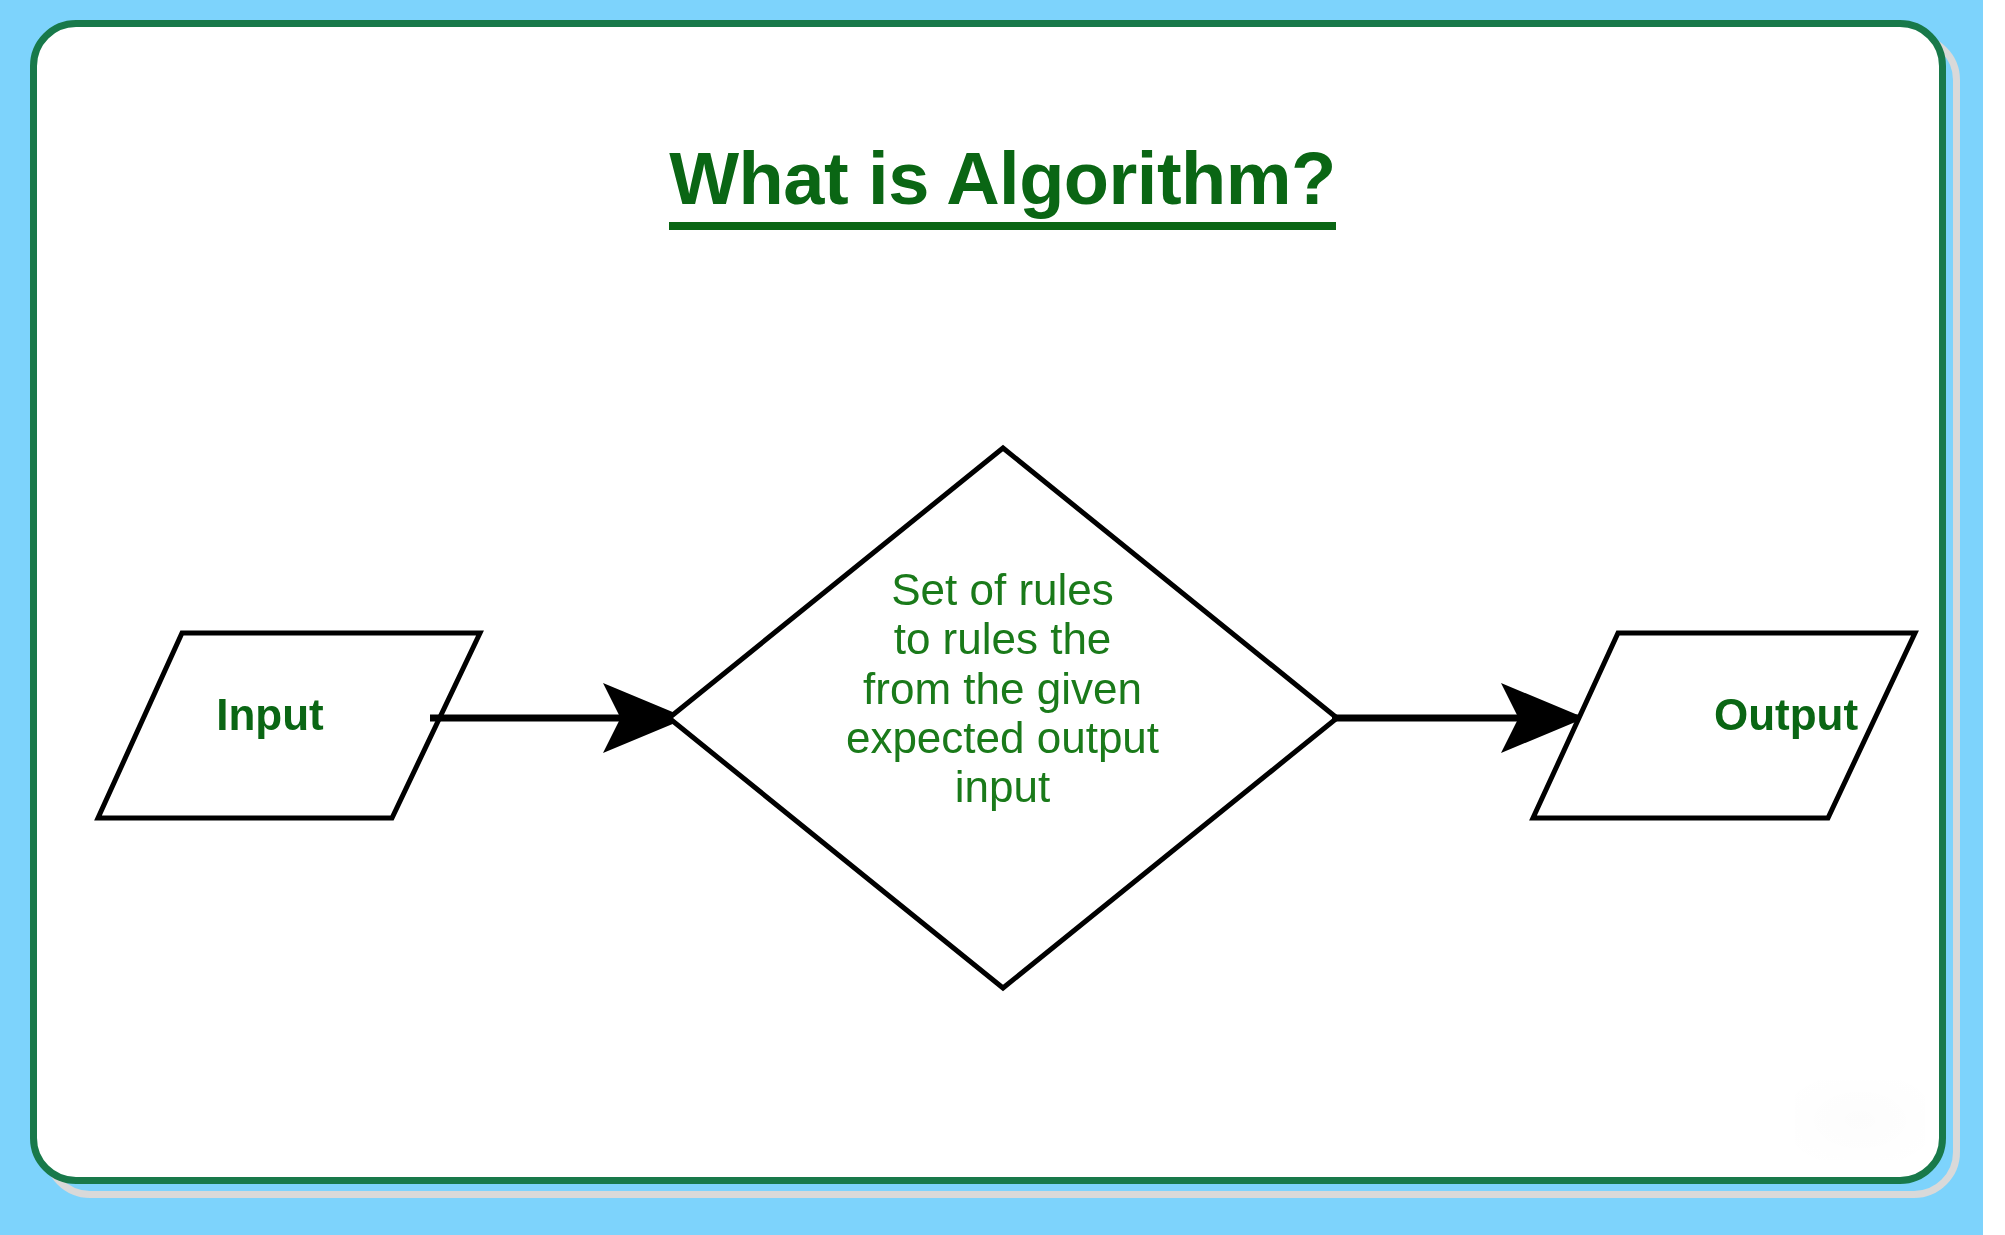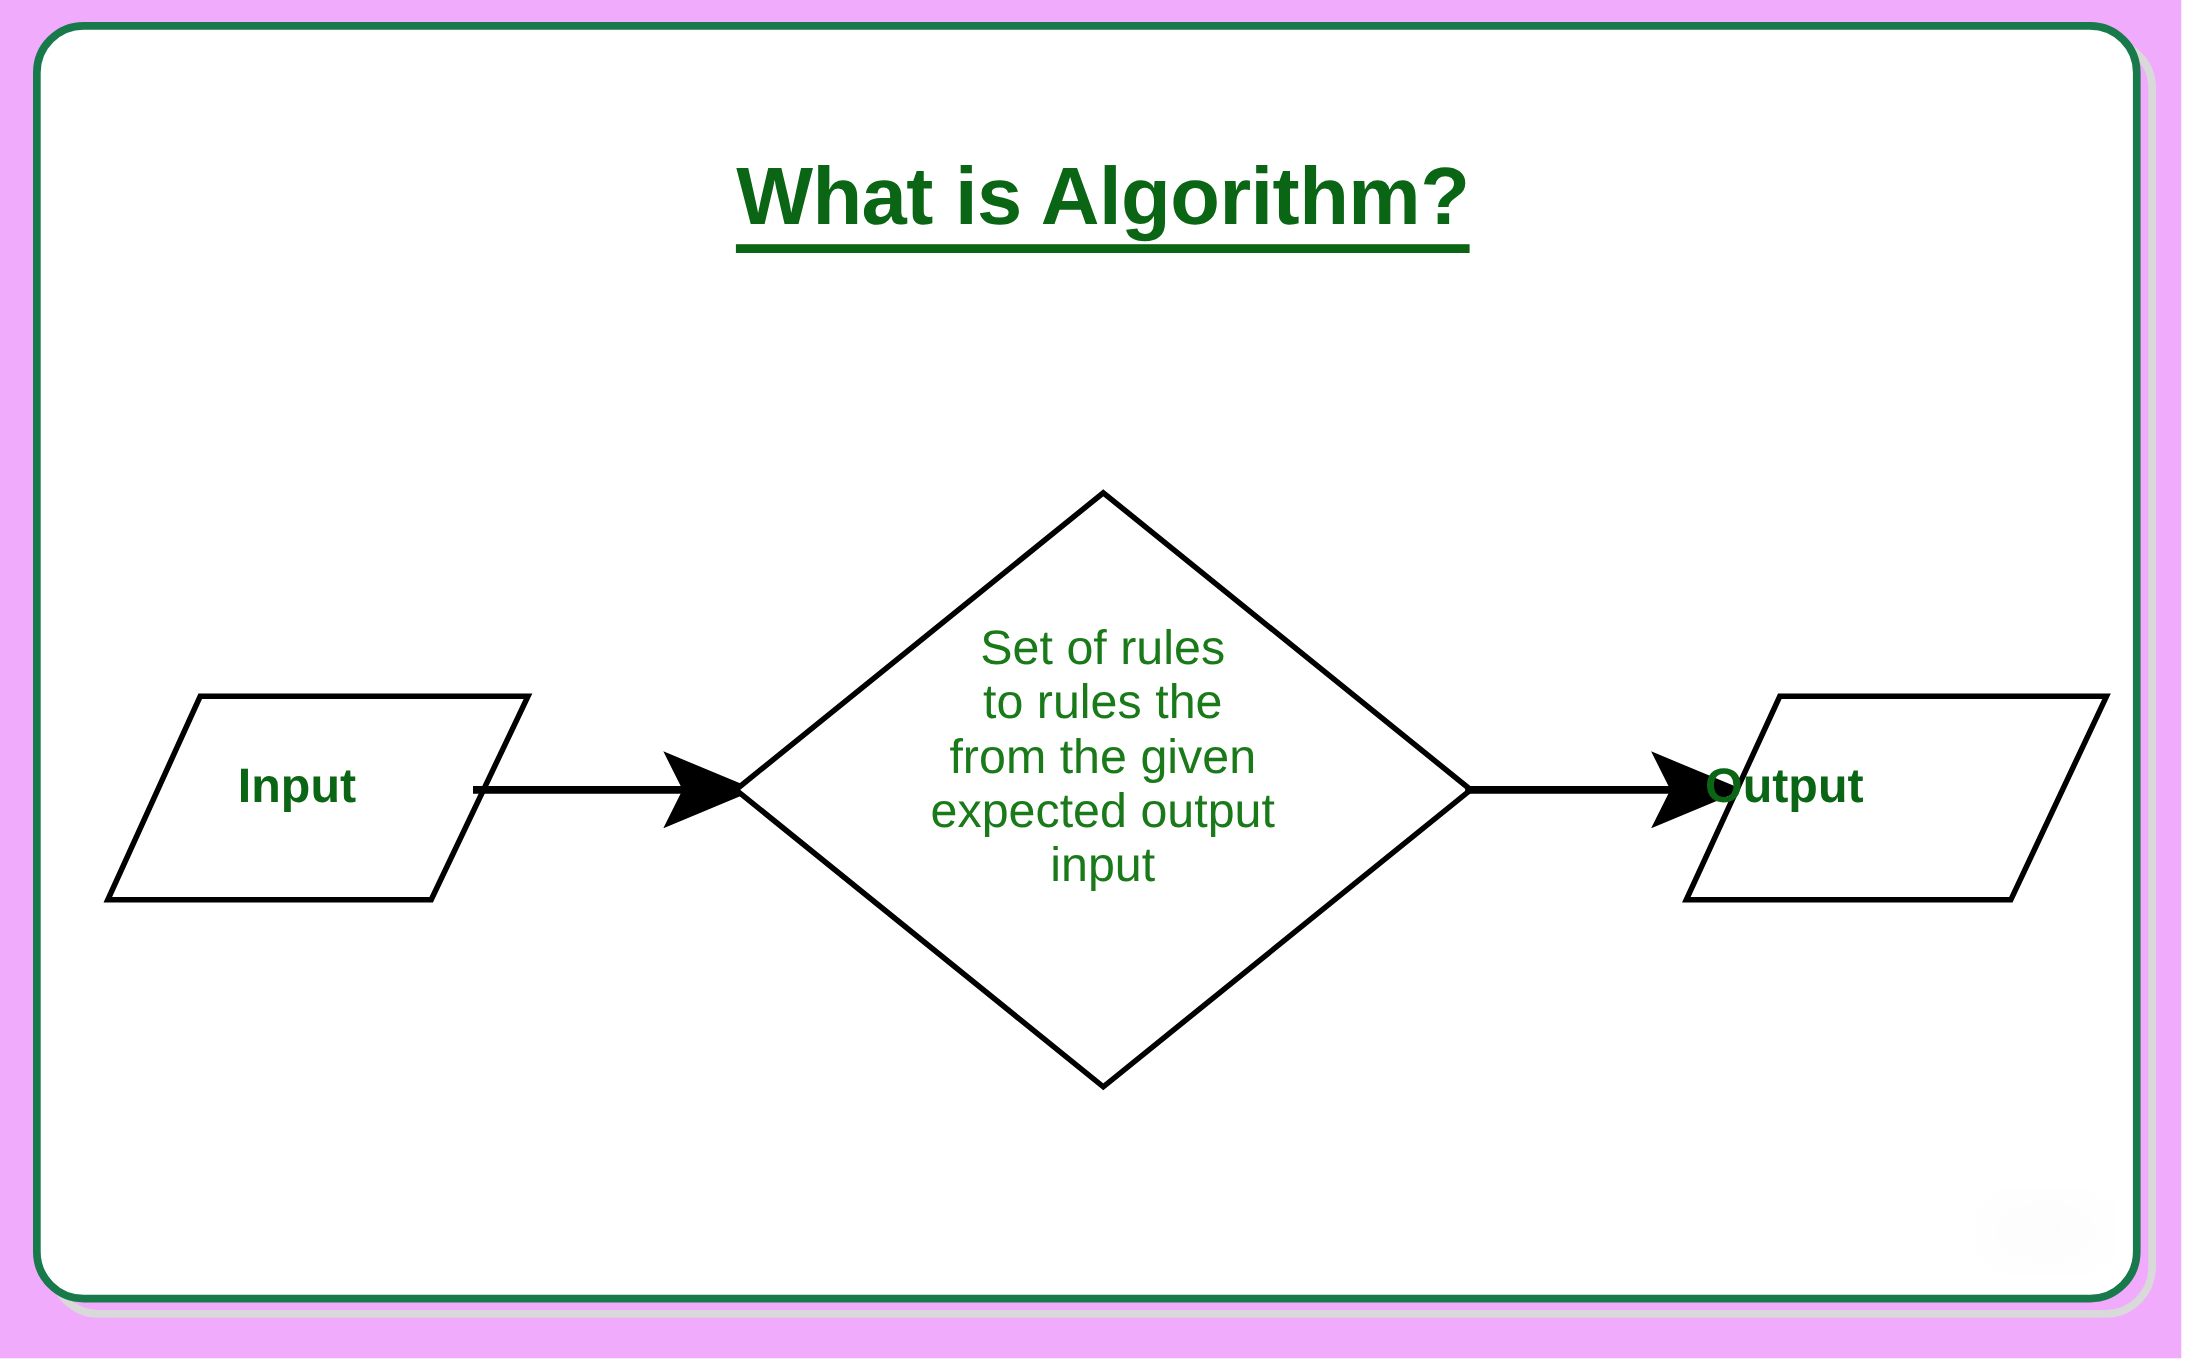--- a/index.html
+++ b/index.html
@@ -7,21 +7,21 @@
     padding: 0;
     background: #ffffff;
   }
   body {
     font-family: "Liberation Sans", sans-serif;
   }
   #slide {
     position: relative;
     width: 1983px;
     height: 1235px;
-    background: #f0abfc;
+    background: #7dd3fc;
     overflow: hidden;
   }
 
   
   .frame-shadow {
     position: absolute;
     left: 44px;
     top: 34px;
     width: 1916px;
     height: 1164px;
@@ -79,23 +79,24 @@
     color: #0a6614;
     white-space: nowrap;
   }
   #label-input {
     left: 140px;
     top: 690px;
     width: 260px;
     text-align: center;
   }
   #label-output {
-    left: 1550px;
+    left: 1646px;
     top: 690px;
     width: 280px;
+    text-align: center;
   }
   #label-algorithm {
     left: 702px;
     top: 990px;
     width: 600px;
     text-align: center;
     font-size: 52px;
   }
 
   .diamond-text {

